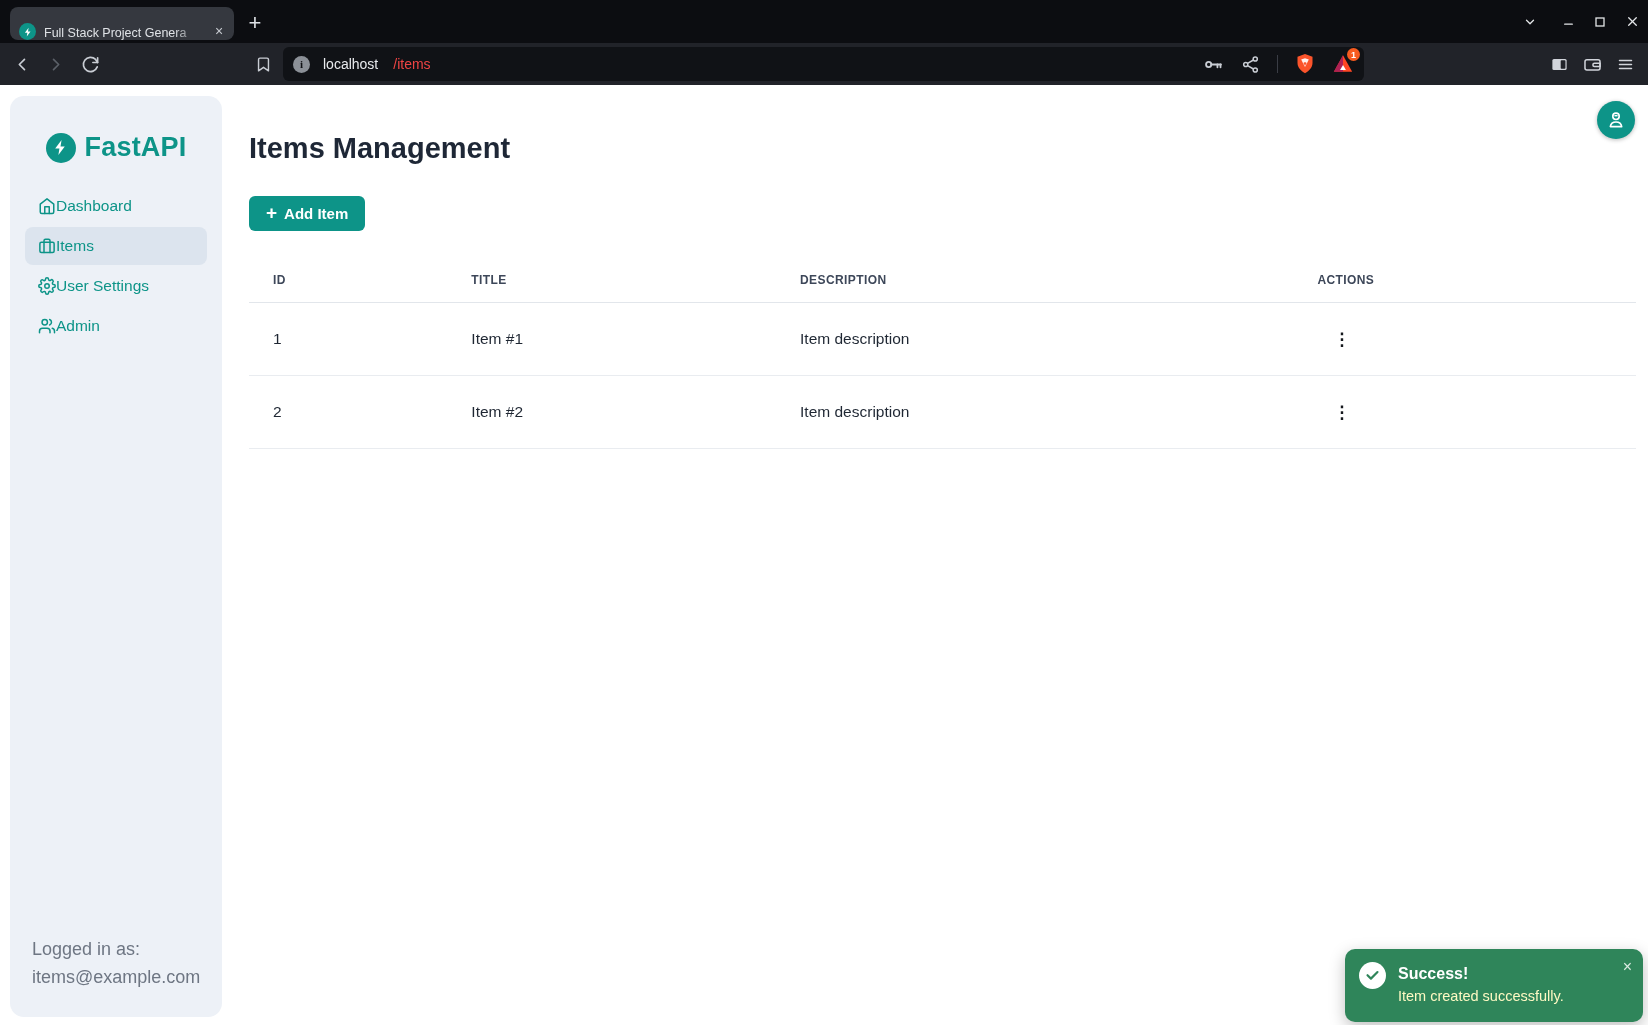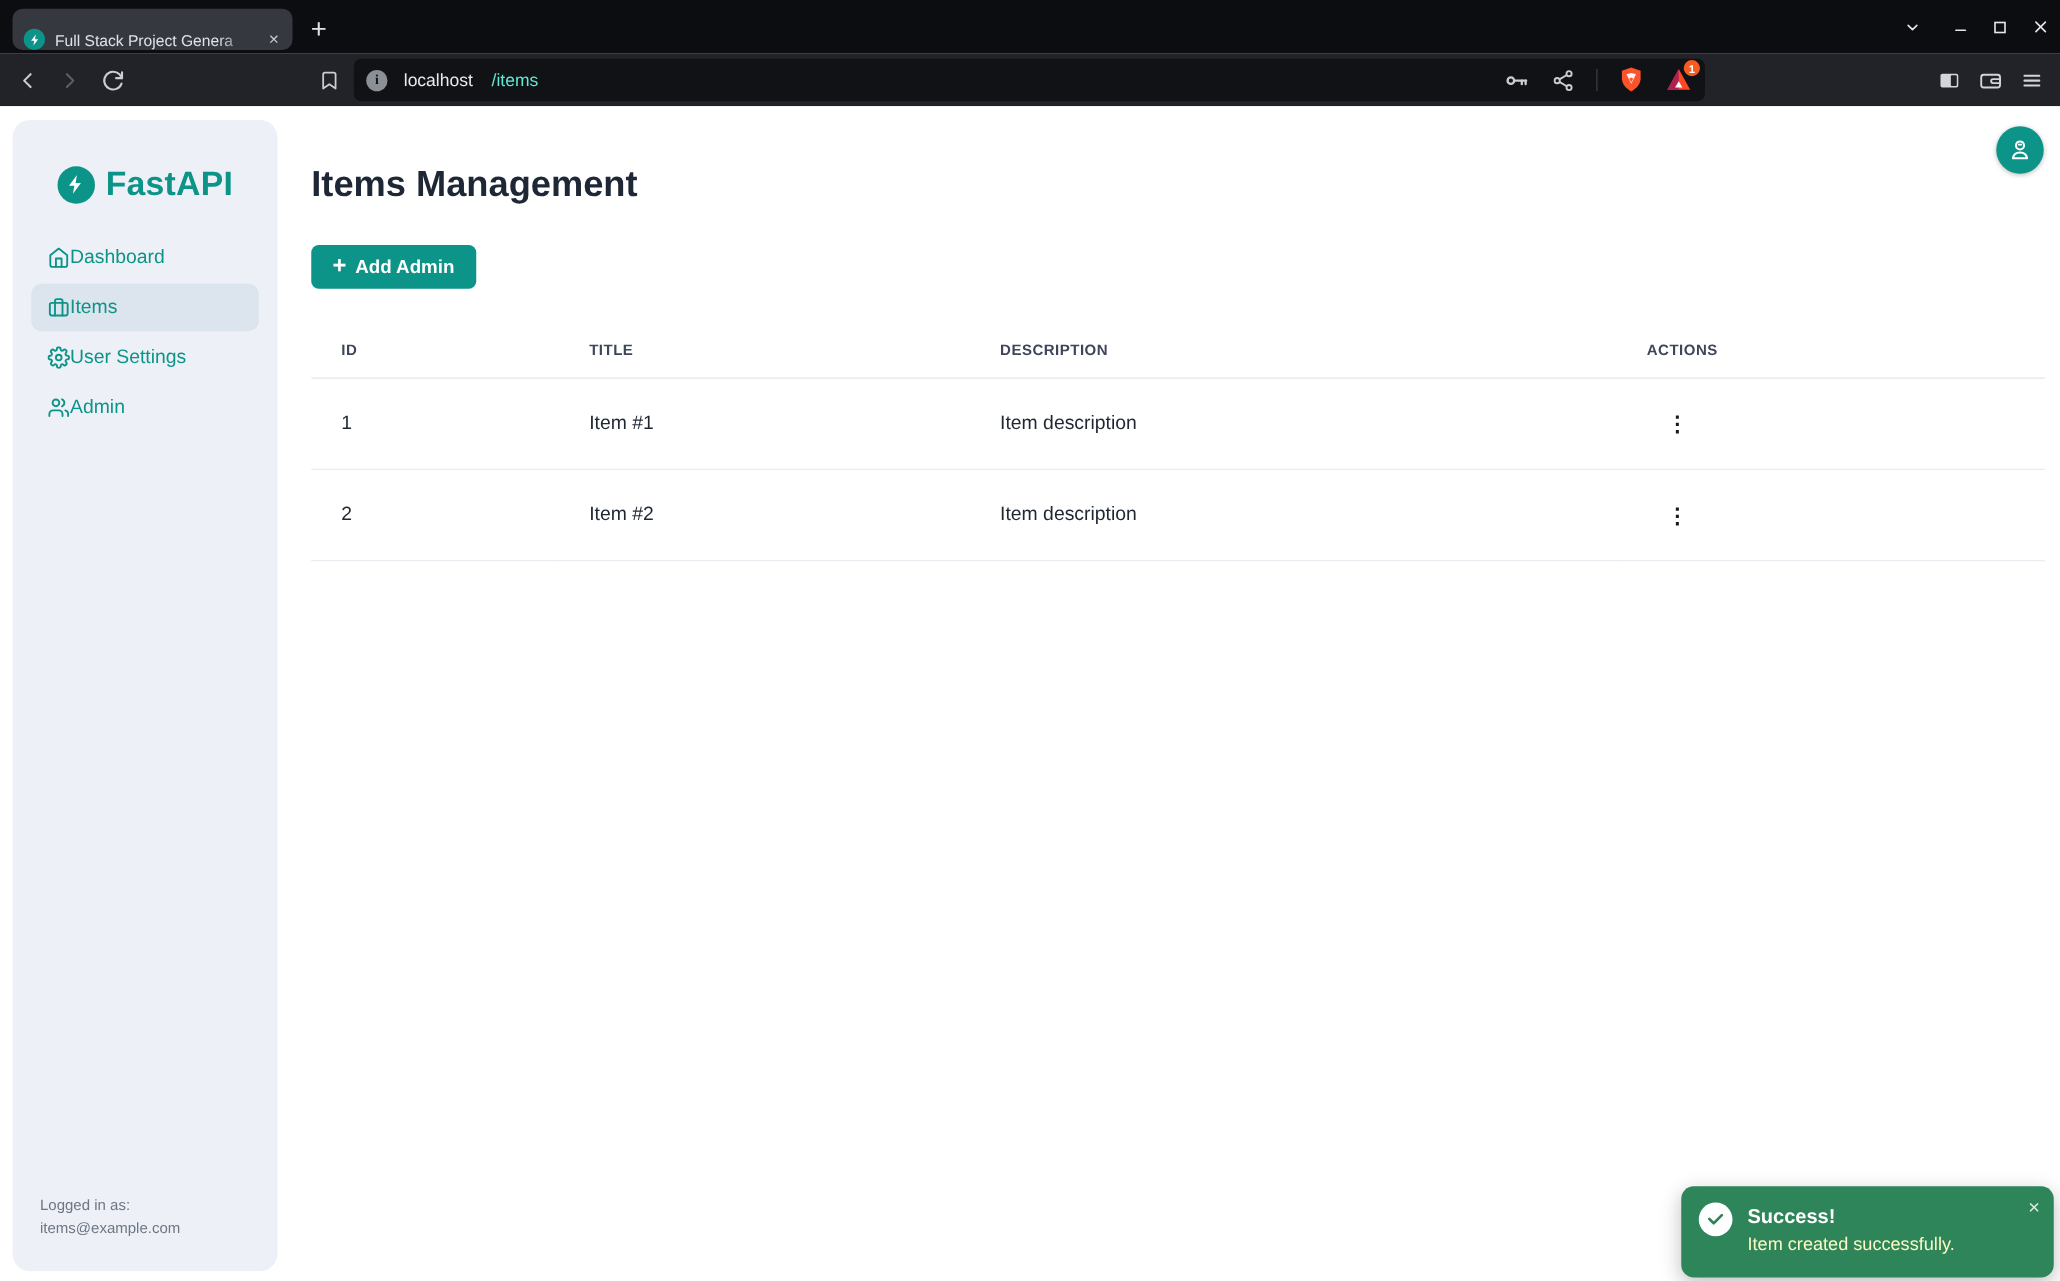--- a/index.html
+++ b/index.html
@@ -28,21 +28,21 @@
   .nav-ic { position:absolute; top:9px; width:24px; height:24px; display:flex; align-items:center;
             justify-content:center; color:#c9cdd4; }
   .nav-ic.disabled { color:#5b6068; }
   .urlbar { position:absolute; left:283px; top:4px; width:1081px; height:34px; background:#101216;
             border-radius:6px; display:flex; align-items:center; padding:0 10px; }
   .info-badge { width:17px; height:17px; border-radius:50%; background:#8b9097; color:#101216;
                 font-size:11px; font-weight:700; font-family:"Liberation Serif", serif;
                 display:flex; align-items:center; justify-content:center; }
   .url-text { margin-left:13px; font-size:14px; }
   .url-host { color:#e9ebee; }
-  .url-path { color:#5eead4;padding-left:15px; }
+  .url-path { color:#ef4444;padding-left:15px; }
   .url-right { margin-left:auto; display:flex; align-items:center; gap:17px; color:#c9cdd4; }
   .url-sep { width:1px; height:18px; background:#3a3d45; }
   .rewards-wrap { position:relative; width:22px; height:22px; }
   .rewards-badge { position:absolute; top:-5px; right:-6px; min-width:13px; height:13px; padding:0 3px;
                    background:#f75b1f; color:#fff; font-size:9px; font-weight:700; border-radius:8px;
                    display:flex; align-items:center; justify-content:center; }
   .toolbar-right { position:absolute; right:11px; top:9px; display:flex; gap:9px; color:#d2d5db; }
   .tb-ic { width:24px; height:24px; display:flex; align-items:center; justify-content:center; }
 
   
@@ -52,21 +52,21 @@
              border-radius:14px; display:flex; flex-direction:column; }
   .brand { display:flex; align-items:center; justify-content:center; gap:9px; margin-top:36px; }
   .brand-badge { width:30px; height:30px; border-radius:50%; background:#0d9488;
                  display:flex; align-items:center; justify-content:center; }
   .brand-name { font-size:27px; font-weight:600; color:#0d9488; letter-spacing:.2px; }
   .nav { margin-top:24px; padding:0 15px; display:flex; flex-direction:column; gap:2px; }
   .nav-item { height:38px; border-radius:8px; display:flex; align-items:center; 
               padding:0 12px; color:#0d9488; font-size:15.5px; cursor:pointer; }
   .nav-item.active { background:#dce4ee; }
   .nav-item .ni { width:19px; height:19px; display:flex; align-items:center; justify-content:center; }
-  .sidebar-footer { margin-top:auto; padding:0 22px 25px; color:#6e7683; font-size:12px; line-height:1.55; }
+  .sidebar-footer { margin-top:auto; padding:0 22px 25px; color:#6e7683; font-size:18px; line-height:1.55; }
 
   .main { position:absolute; left:249px; top:0; width:1387px; }
   .page-title { margin-top:47px; font-size:29px; font-weight:700; color:#1e2736; }
   .add-btn { margin-top:31px; height:35px; padding:0 17px; background:#0d9488; color:#fff;
              border:none; border-radius:6px; font-family:"Liberation Sans",sans-serif;
              font-size:15px; font-weight:700; display:inline-flex; align-items:center; gap:7px; cursor:pointer; }
   .add-btn .plus { font-size:19px; font-weight:700; line-height:1; position:relative; top:-1px; }
 
   table.items { margin-top:28px; width:1387px; border-collapse:collapse; table-layout:fixed; }
   th { text-align:left; font-size:12px; font-weight:700; color:#3d4759; letter-spacing:.4px;
@@ -271,21 +271,21 @@
     <div class="sidebar-footer">
       <div>Logged in as:</div>
       <div>items@example.com</div>
     </div>
   </aside>
 
   <main class="main">
     <h1 class="page-title">Items Management</h1>
     <button class="add-btn">
       <span class="plus">+</span>
-      <span>Add Admin</span>
+      <span>Add Item</span>
     </button>
 
     <table class="items">
       <colgroup>
           <col style="width:14.3%">
           <col style="width:23.7%">
           <col style="width:37.3%">
           <col style="width:24.7%">
         </colgroup>
       <thead>

